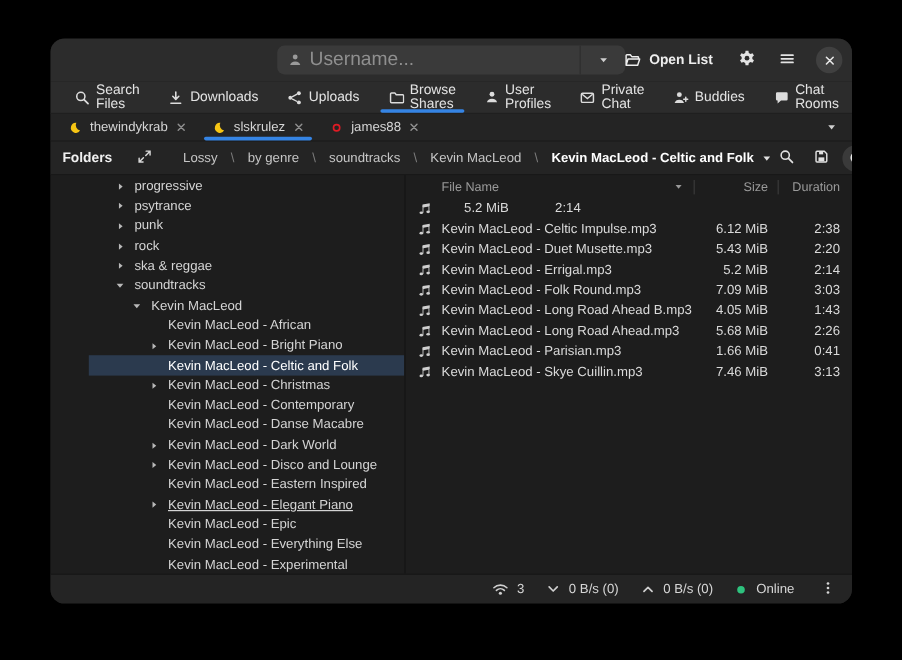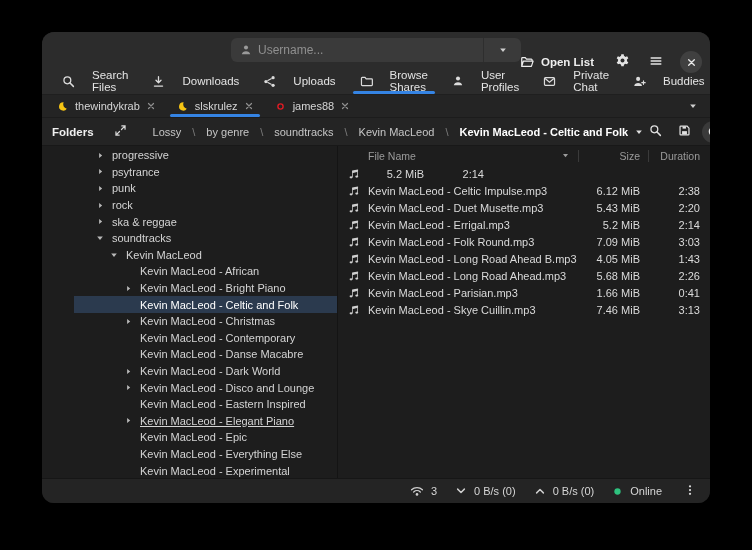--- a/index.html
+++ b/index.html
@@ -13,39 +13,39 @@
   .icon { display:inline-flex; align-items:center; justify-content:center; line-height:0; }
   .icon svg { display:block; }
 
   
   .headerbar { height:36px; flex:0 0 36px; background:#2c2c2c; position:relative;
     display:flex; align-items:center; justify-content:center; }
   .combo { width:290px; height:24px; background:#3a3a3a; border-radius:6px;
     display:flex; align-items:center; overflow:hidden; }
   .combo .lead { margin-left:9px; color:#9a9a9a; }
   .username-input { flex:1; min-width:0; background:transparent; border:none; outline:none;
-    color:#e6e6e6; font-size:12px; padding:0 6px; font-family:"Liberation Sans",sans-serif; }
+    color:#e6e6e6; font-size:16px; padding:0 6px; font-family:"Liberation Sans",sans-serif; }
   .username-input::placeholder { color:#8f8f8f; }
   .combo-drop { width:38px; align-self:stretch; border-left:1px solid #2e2e2e;
     display:flex; align-items:center; justify-content:center; color:#cfcfcf; cursor:pointer; }
-  .hb-right { position:absolute; right:8px; top:12px; height:36px;
+  .hb-right { position:absolute; right:8px; top:0; height:36px;
     display:flex; align-items:center; gap:7px;justify-content:center; }
   .openlist { display:flex; align-items:center; gap:7px; background:transparent; border:none;
     color:#eeeeee; font-size:11.5px; font-weight:bold; padding:4px 8px; border-radius:5px;
     cursor:pointer; font-family:"Liberation Sans",sans-serif; }
   .iconbtn { background:transparent; border:none; color:#e3e3e3; padding:4px 6px;
     border-radius:5px; cursor:pointer; }
   .closebtn { width:22px; height:22px; border:none; border-radius:50%; background:#404040;
     color:#eaeaea; display:flex; align-items:center; justify-content:center;
     cursor:pointer; margin-left:4px; }
 
   
   .tabbar { height:27px; flex:0 0 27px; background:#2c2c2c; border-bottom:1px solid #1f1f1f;
     display:flex; align-items:stretch; justify-content:space-between; padding:0 8px; }
-  .tab { position:relative; display:flex; align-items:center; gap:17px; padding:0 12px;
+  .tab { position:relative; display:flex; align-items:center; gap:5px; padding:0 12px;
     color:#e4e4e4; font-size:11.5px; cursor:pointer; }
   .tab .icon { color:#dcdcdc; }
   .tab.active::after { content:""; position:absolute; left:5px; right:5px; bottom:0;
     height:3px; border-radius:2px; background:#3584e4; }
 
   
   .usertabs { height:23px; flex:0 0 23px; background:#242424; border-bottom:1px solid #1c1c1c;
     display:flex; align-items:stretch; padding:0 4px; }
   .usertabs-list { display:flex; align-items:stretch; }
   .utab { position:relative; display:flex; align-items:center; gap:7px; padding:0 11px;

